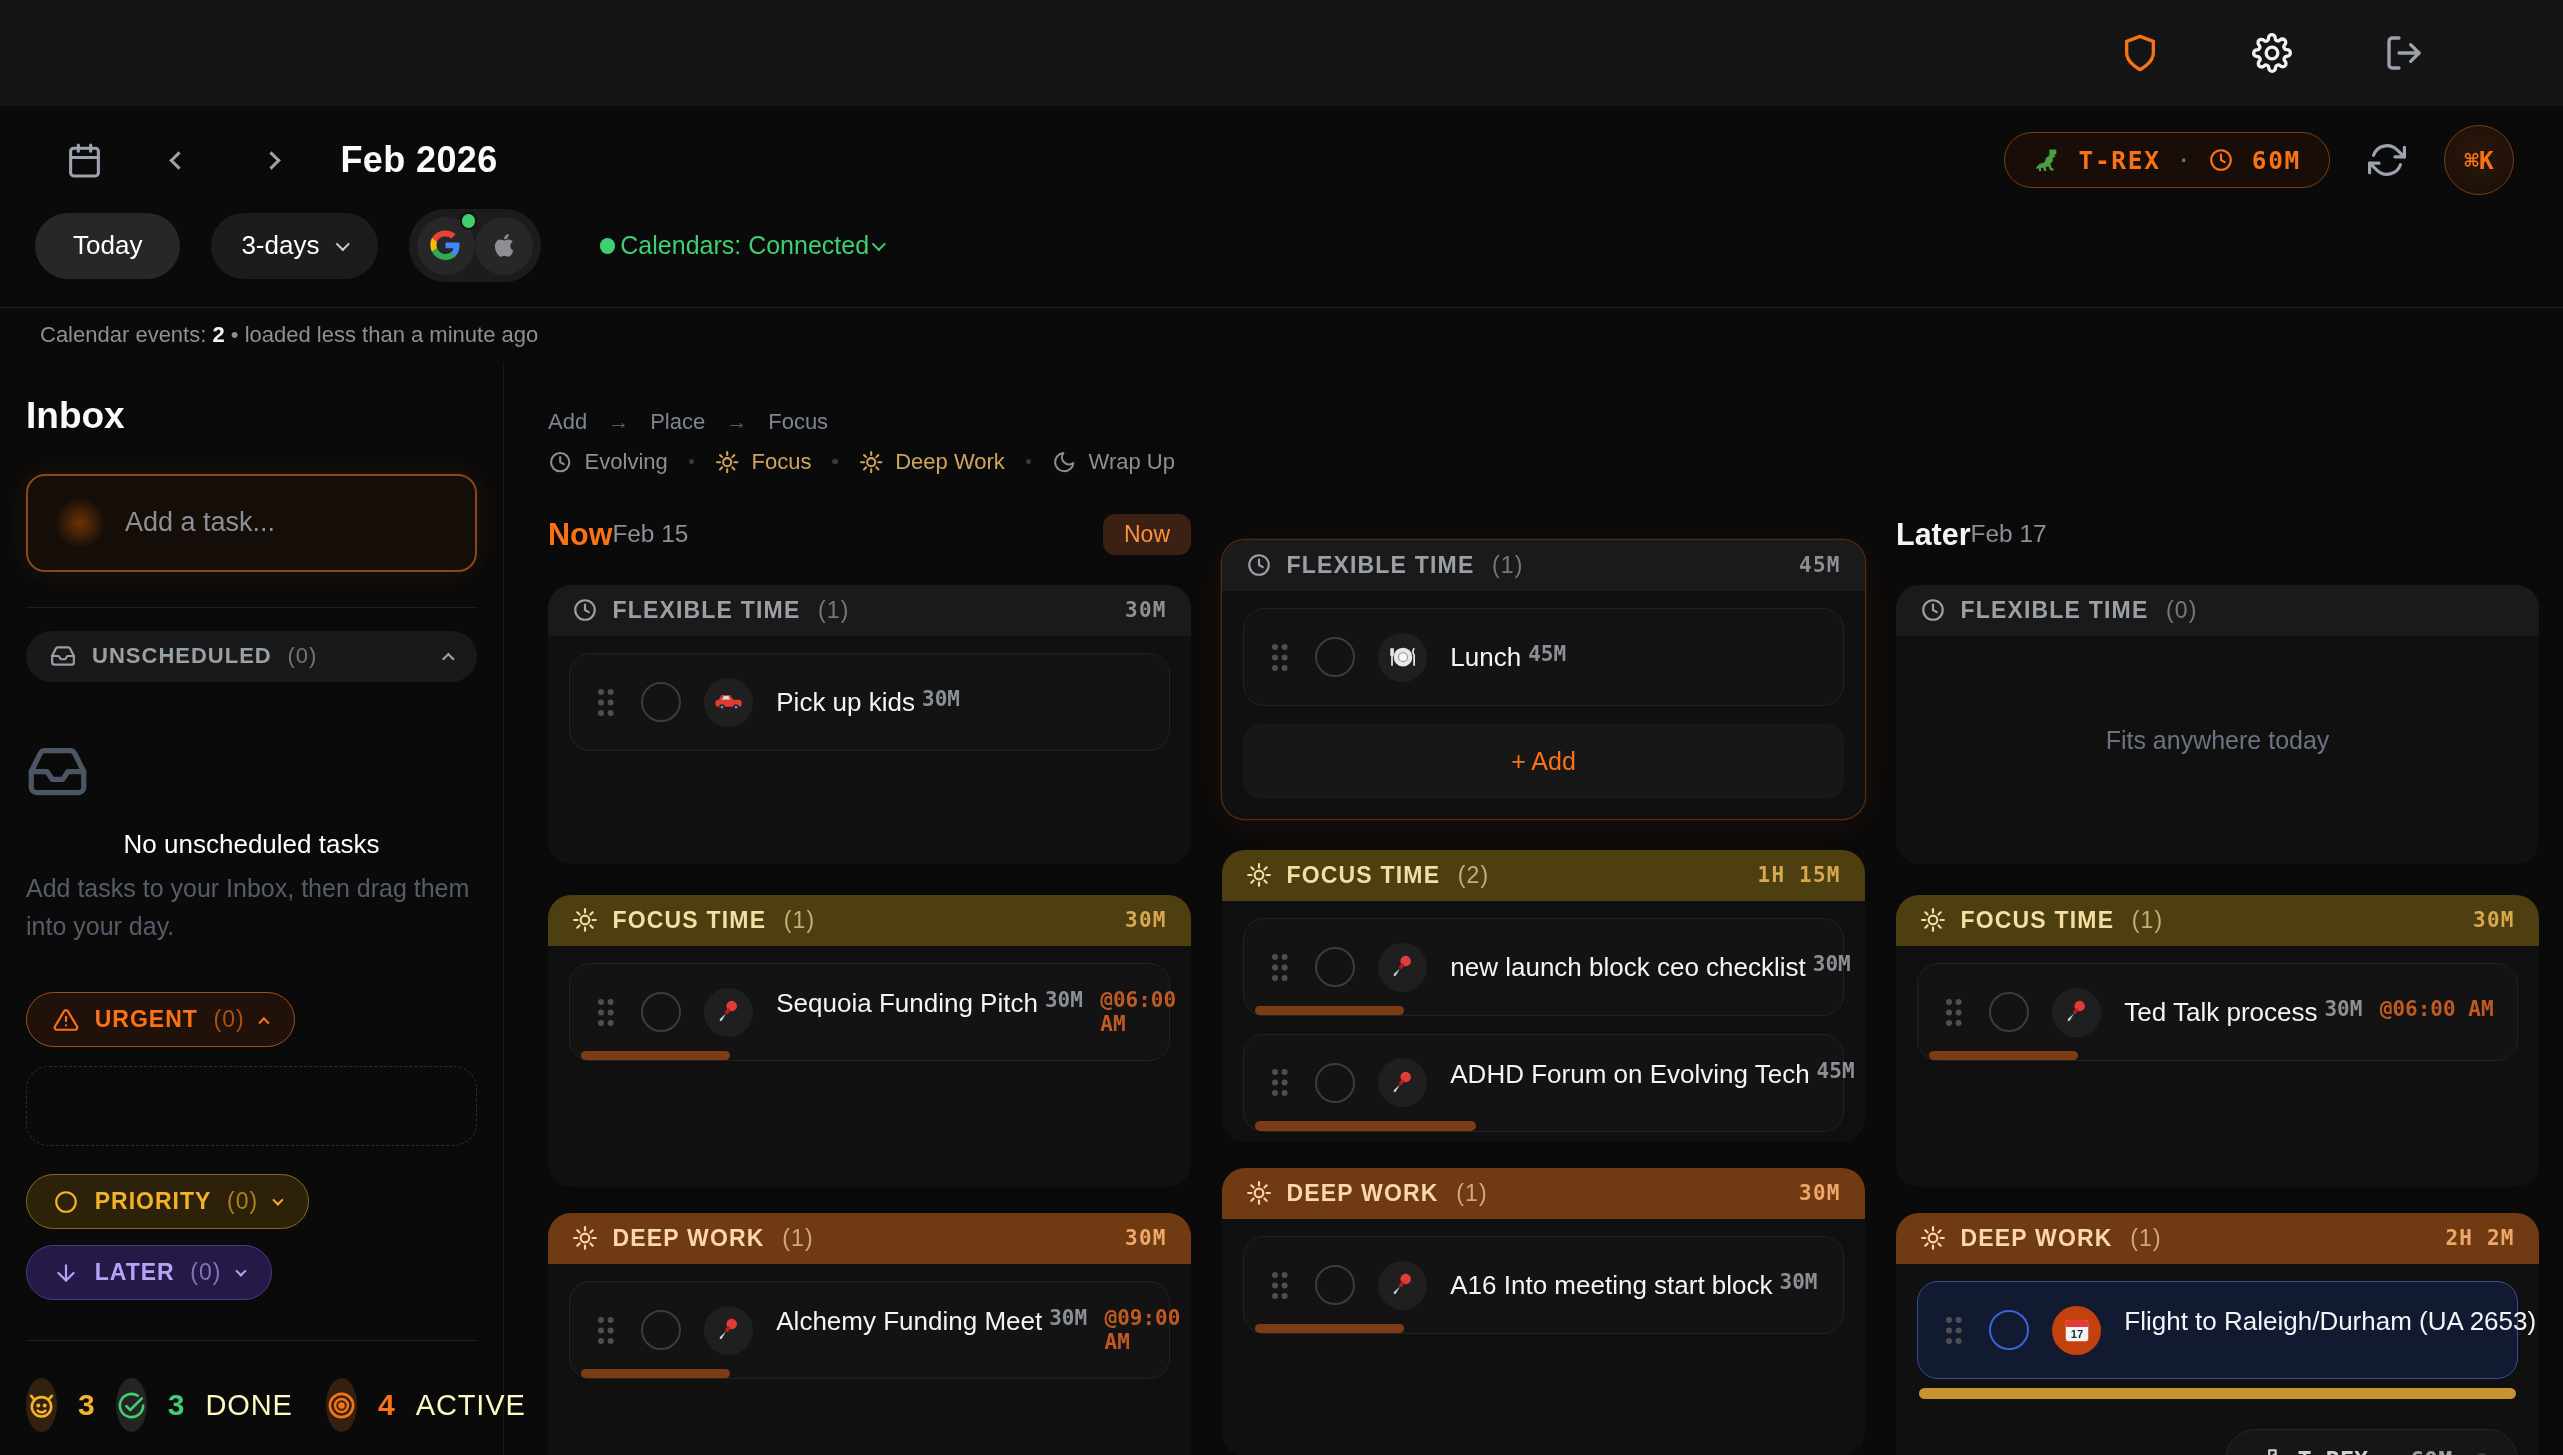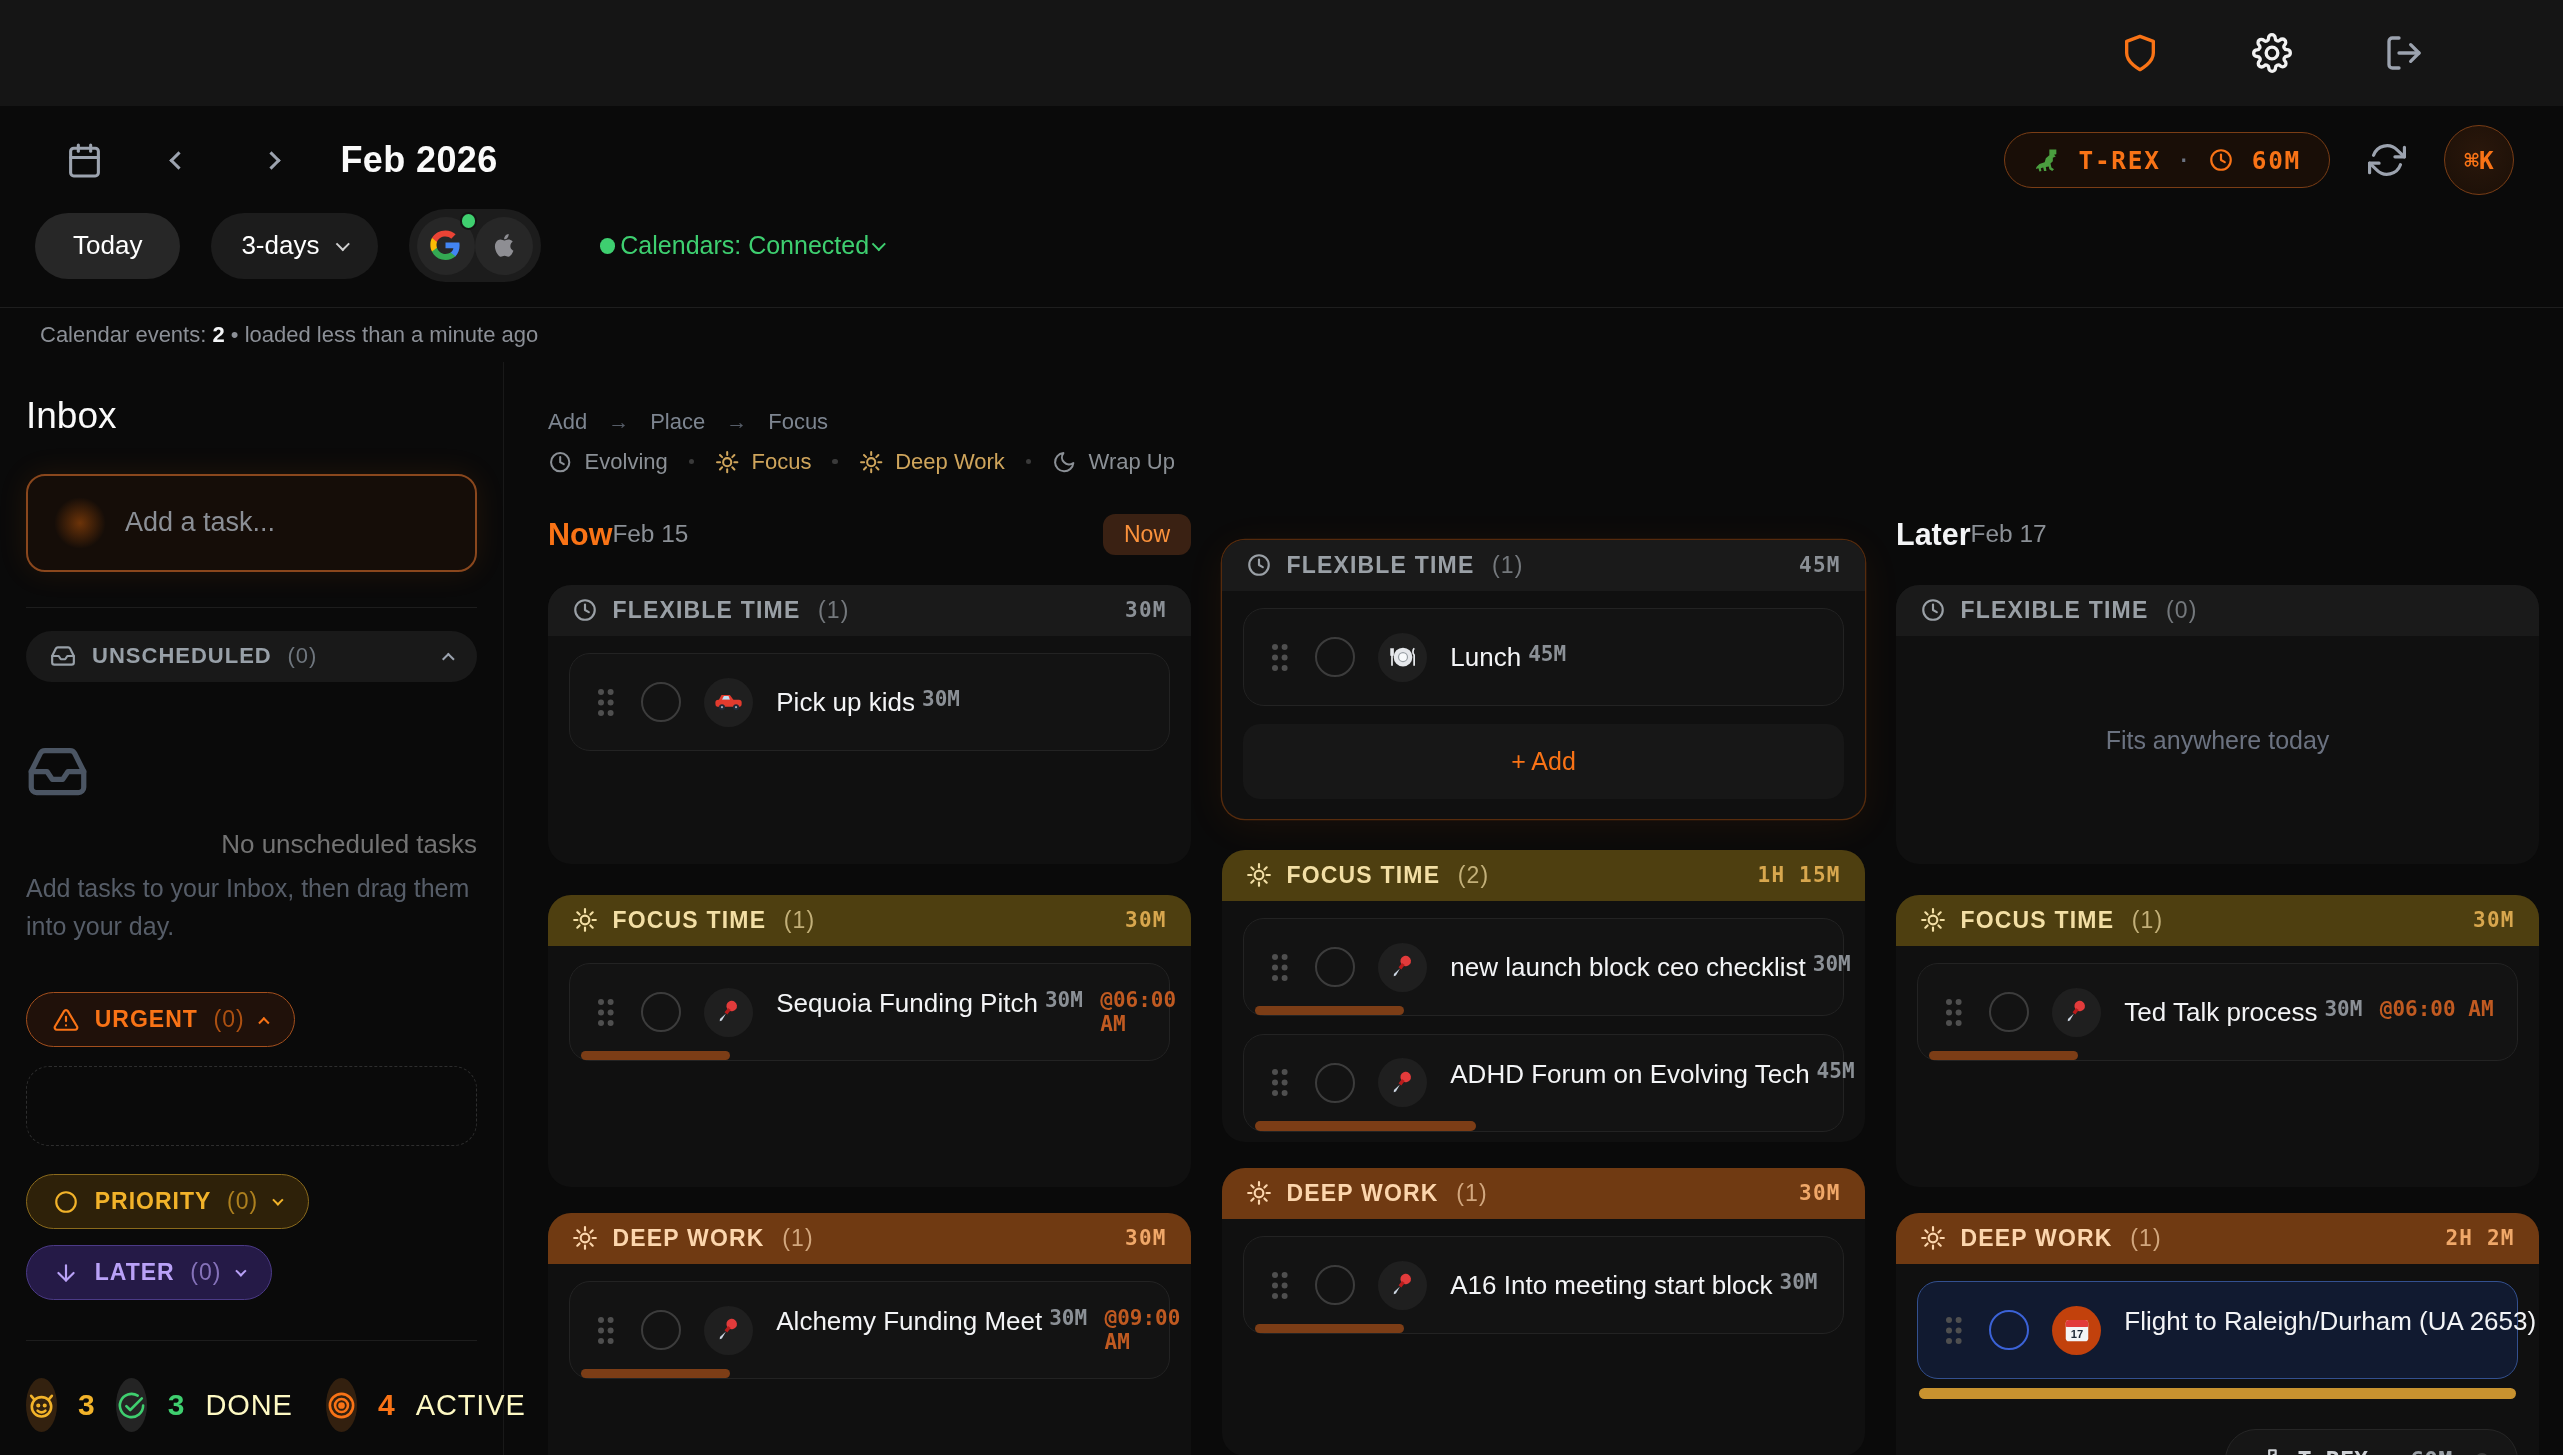--- a/index.html
+++ b/index.html
@@ -41,31 +41,31 @@
   .cal-status .dot{width:15.7px;height:15.7px;border-radius:50%;background:#3ecf70}
   .cal-status .chev{width:9.6px;height:9.6px;border-width:2.6px}
 
   
   .status-row{border-top:0.9px solid #1e1e1e;padding:14px 0 14px 40px;font-size:22px;color:#8b8f96}
   .status-row b{color:#f3f4f6;font-weight:700}
 
   
   .content{display:flex;align-items:stretch;height:1100px}
   .sidebar{width:504px;flex-shrink:0;border-right:0.9px solid #191919;padding:33px 26px 0 26px}
-  .inbox-title{font-size:37px;font-weight:400;color:#fafafa}
+  .inbox-title{font-size:37px;font-weight:700;color:#fafafa}
   .add-wrap{margin-top:37px;height:98px;border:2.6px solid #8a471d;border-radius:19px;background:#150d08;display:flex;align-items:center;padding:0 26px;box-shadow:0 0 30px rgba(249,115,22,.10)}
   .glow-dot{width:52px;height:52px;border-radius:50%;background:radial-gradient(circle,rgba(180,83,9,.55),rgba(180,83,9,0) 70%);margin-right:19px;flex-shrink:0}
   .add-input{flex:1;background:transparent;border:none;outline:none;color:#d1d5db;font-size:27px;font-family:"Liberation Sans","DejaVu Sans",sans-serif}
   .add-input::placeholder{color:#8b8f96}
   .sb-div{border-top:0.9px solid #1d1d1d;margin-top:35px}
   .unsched{margin-top:23px;background:#191919;border-radius:871px;height:51px;display:flex;align-items:center;gap:15.7px;padding:0 24.4px;color:#98a0a8;font-size:22px;font-weight:700;letter-spacing:1px;cursor:pointer}
   .unsched .cnt{font-weight:400;color:#6f767e}
   .unsched .chev{margin-left:auto;width:8.7px;height:8.7px;border-width:2.6px;color:#9ca3af}
   .tray-lg{width:63px;height:63px;color:#4b5563;margin:58px auto 0}
-  .empty-title{text-align:right;color:#737373;font-size:26px;margin-top:23px}
+  .empty-title{text-align:center;color:#ffffff;font-size:26px;margin-top:23px}
   .empty-sub{color:#565d68;font-size:25px;line-height:1.5;margin-top:10.5px}
   .pill{display:inline-flex;align-items:center;gap:15.7px;border-radius:871px;padding:13px 26px;font-weight:700;font-size:23px;letter-spacing:1px;cursor:pointer}
   .pill .ic{width:26px;height:26px}
   .pill .cnt{font-weight:400;opacity:.65}
   .pill .chev{width:7.8px;height:7.8px;border-width:2.6px}
   .urgent{margin-top:47px;border:1.7px solid #a34f1d;background:#20110a;color:#f97316}
   .dropzone{margin-top:19px;height:80px;border:1.7px dashed #2e2e2e;border-radius:23px}
   .priority{margin-top:28px;border:1.7px solid #8a6a1c;background:#2e2109;color:#f2b32a}
   .laterp{margin-top:15.7px;border:1.7px solid #4b3a86;background:#251a47;color:#b9a1f7}
   .stats{display:flex;align-items:center;gap:21px;margin-top:40px;border-top:0.9px solid #1d1d1d;padding-top:37px}

